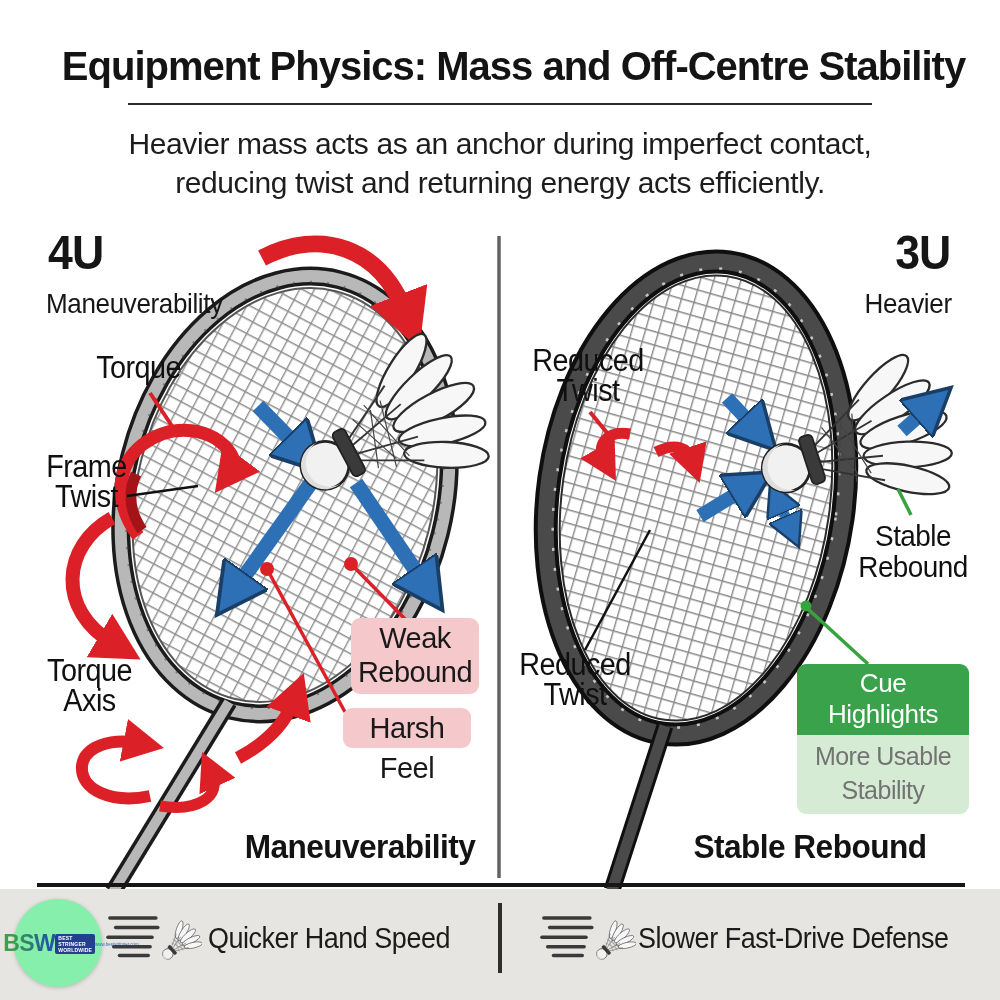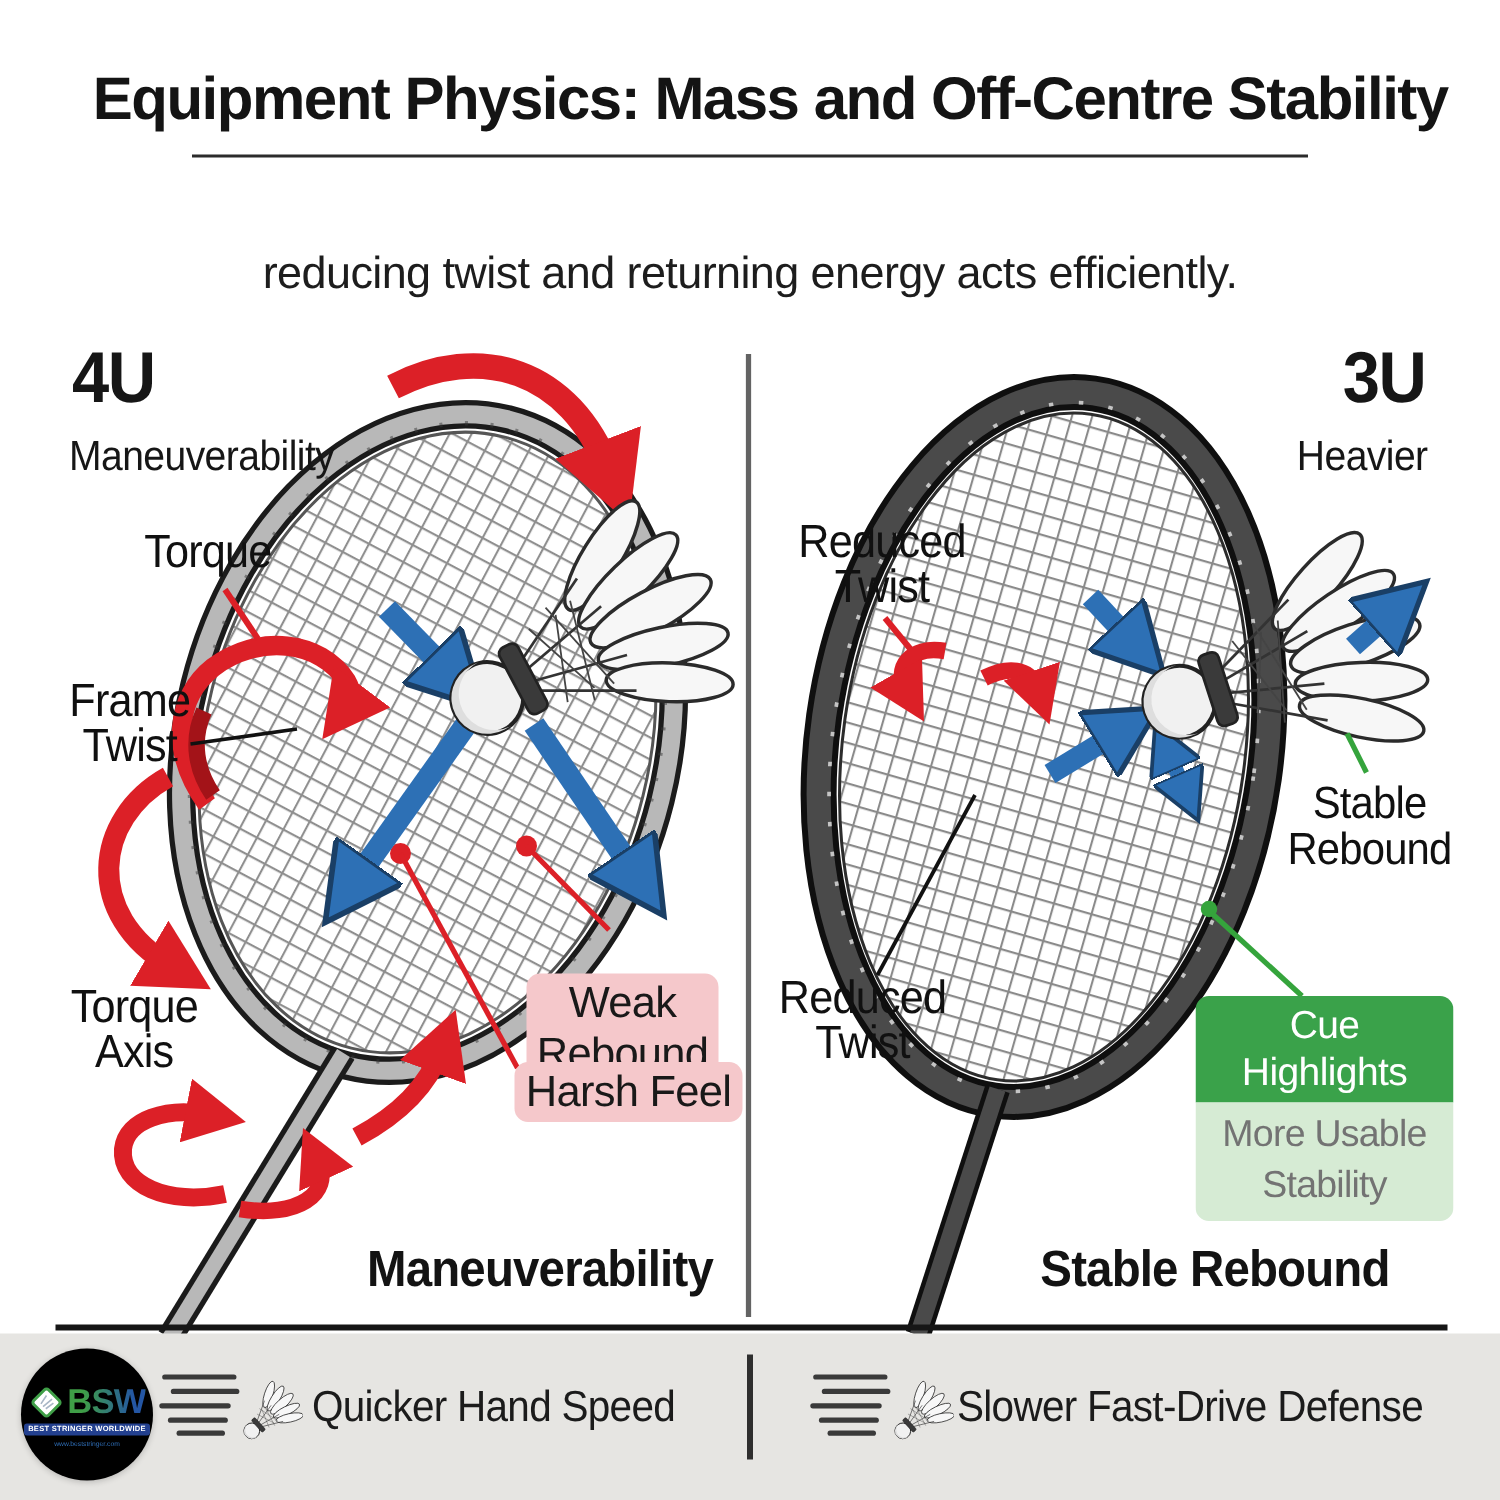--- a/index.html
+++ b/index.html
@@ -19,39 +19,39 @@
             letter-spacing:-.4px;white-space:nowrap;}
   .sub1{top:127px;} .sub2{top:166px;}
 
   .weight{font-size:48px;font-weight:bold;letter-spacing:-1px;line-height:1;color:#161616;}
   .trait{font-size:28px;color:#161616;letter-spacing:-.4px;}
 
   .lbl{font-size:31px;color:#101010;letter-spacing:-.6px;line-height:30px;text-align:center;}
 
   .pinkbox{background:#f5c8cb;border-radius:9px;text-align:center;color:#191919;
            font-size:29px;letter-spacing:-.5px;line-height:34px;}
-  .weakbox{left:351px;top:618px;width:128px;padding:3px 0 5px;margin-top:31px;}
-  .harshbox{left:343px;top:708px;width:152px;line-height:40px;height:40px;}
+  .weakbox{left:351px;top:618px;width:128px;padding:3px 0 5px;}
+  .harshbox{left:343px;top:708px;width:128px;line-height:40px;height:40px;}
 
   .cuebox{left:797px;top:664px;width:172px;border-radius:9px;overflow:hidden;text-align:center;}
   .cuehead{background:#3aa24a;color:#fff;font-size:26px;letter-spacing:-.4px;
            padding:4px 12px 5px;font-weight:400;}
   .cuebody{background:#d6ebd4;color:#737373;font-size:25px;letter-spacing:-.5px;
            line-height:34px;padding:4px 0 7px;}
 
   .bottomlbl{font-size:34px;font-weight:bold;letter-spacing:-.6px;color:#131313;
              text-align:center;white-space:nowrap;}
 
   .footband{left:0;top:889px;width:1000px;height:111px;background:#e6e5e2;}
   .foottop{left:37px;top:883px;width:928px;height:4px;background:#161616;}
   .footdiv{left:498px;top:903px;width:4px;height:70px;background:#2e2e2e;}
   .caption{font-size:29px;color:#1b1b1b;letter-spacing:-.5px;white-space:nowrap;}
 
-  .logo-circle{left:14px;top:899px;width:88px;height:88px;border-radius:50%;background:#000000;
-               box-shadow:0 1px 4px rgba(0,0,0,.2);display:flex;flex-direction:column;
+  .logo-circle{left:14px;top:899px;width:88px;height:88px;border-radius:50%;background:#86efac;
+               box-shadow:0 1px 4px rgba(0,0,0,.2);display:flex;flex-direction:row;
                align-items:center;justify-content:center;}
   .logo-row{display:flex;align-items:center;gap:2px;}
   .bsw-text{font-size:23px;font-weight:bold;letter-spacing:-.5px;
             background:linear-gradient(90deg,#3f9e47 20%,#2456a4 85%);
             -webkit-background-clip:text;background-clip:text;color:transparent;}
   .bsw-sub{margin-top:1px;background:#23408f;color:#fff;font-size:5px;font-weight:bold;
            padding:1px 3px;border-radius:2px;letter-spacing:.2px;}
   .bsw-url{margin-top:3px;font-size:4.5px;color:#2e6db5;}
 
   svg{display:block;}
@@ -172,20 +172,21 @@
 
     <g>
       <line x1="898" y1="489" x2="911" y2="515" stroke="#35a43c" stroke-width="3.5"></line>
       <circle cx="806" cy="606" r="5.5" fill="#35a43c"></circle>
       <line x1="808" y1="609" x2="868" y2="664" stroke="#35a43c" stroke-width="3.5"></line>
     </g>
   </svg>
 
   <div class="abs title">Equipment Physics: Mass and Off-Centre Stability</div>
   <div class="abs rule"></div>
+  <div class="abs subtitle sub1">Heavier mass acts as an anchor during imperfect contact,</div>
   <div class="abs subtitle sub2">reducing twist and returning energy acts efficiently.</div>
 
   <div class="abs weight cond-l" style="left:48px;top:229px;">4U</div>
   <div class="abs trait cond-l" style="left:46px;top:288px;">Maneuverability</div>
 
   <div class="abs lbl cond" style="left:93px;top:353px;">Torque</div>
   <div class="abs lbl cond" style="left:24px;top:452px;width:125px;">
     <div>Frame</div>
     <div>Twist</div>
   </div>

